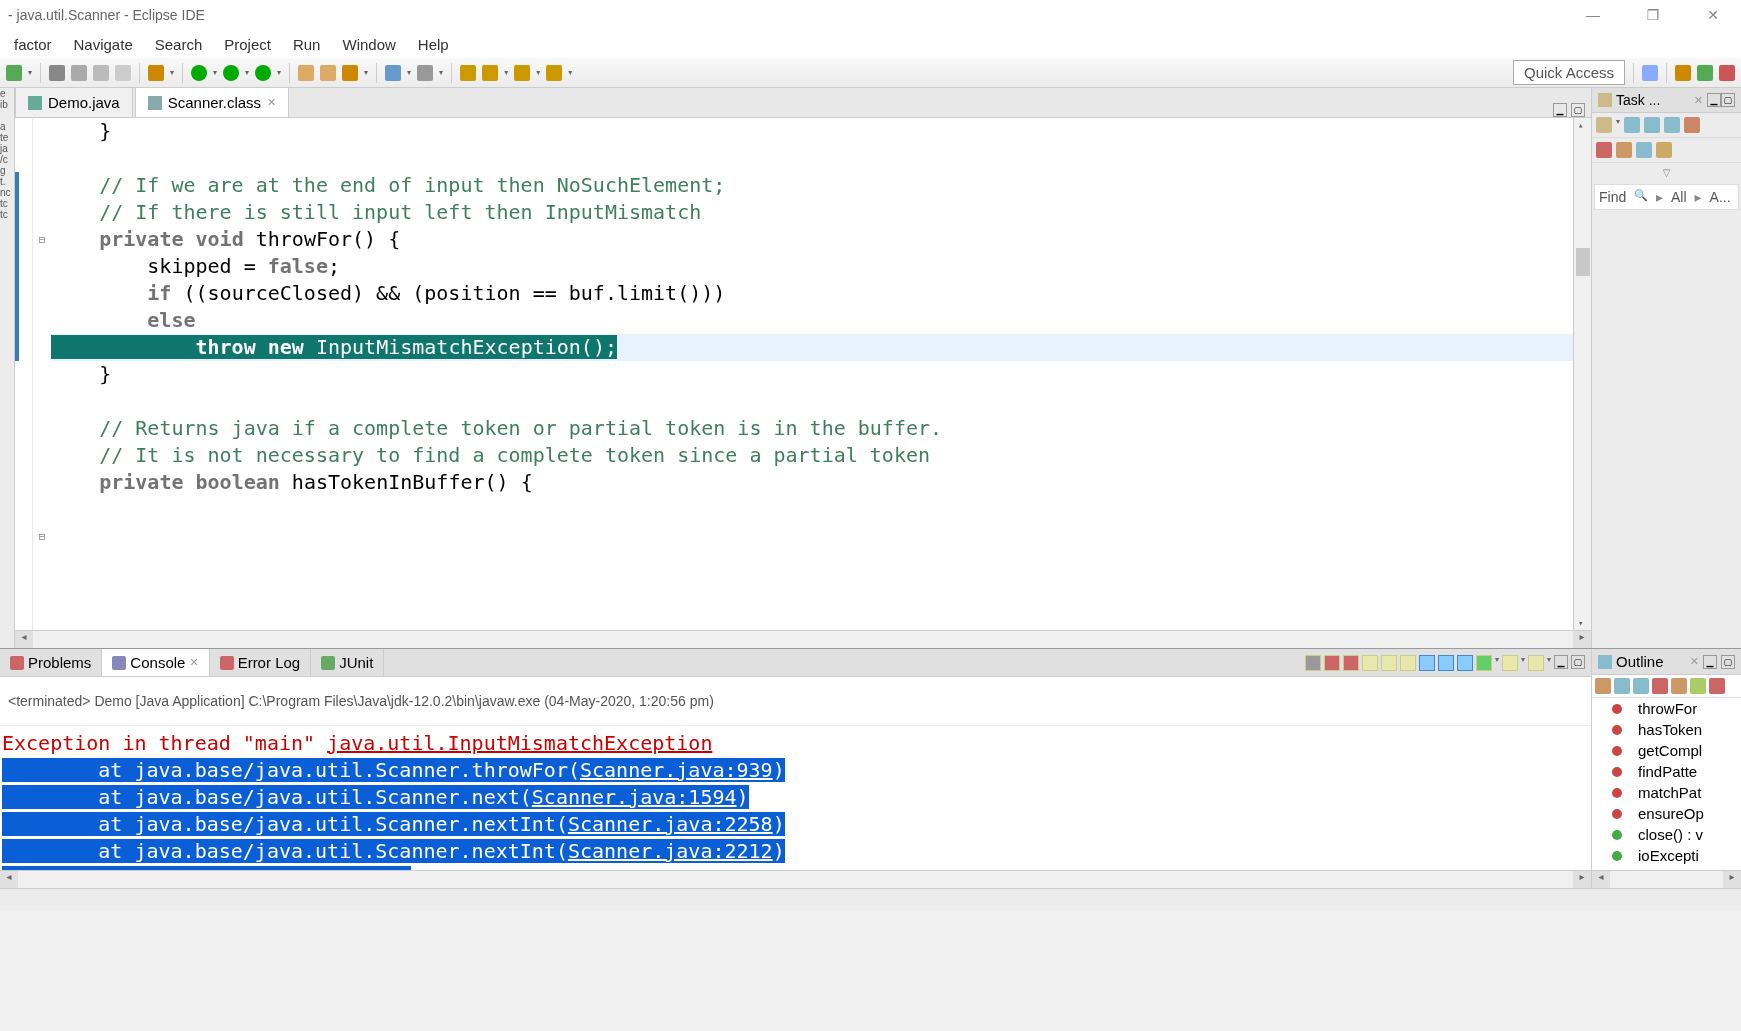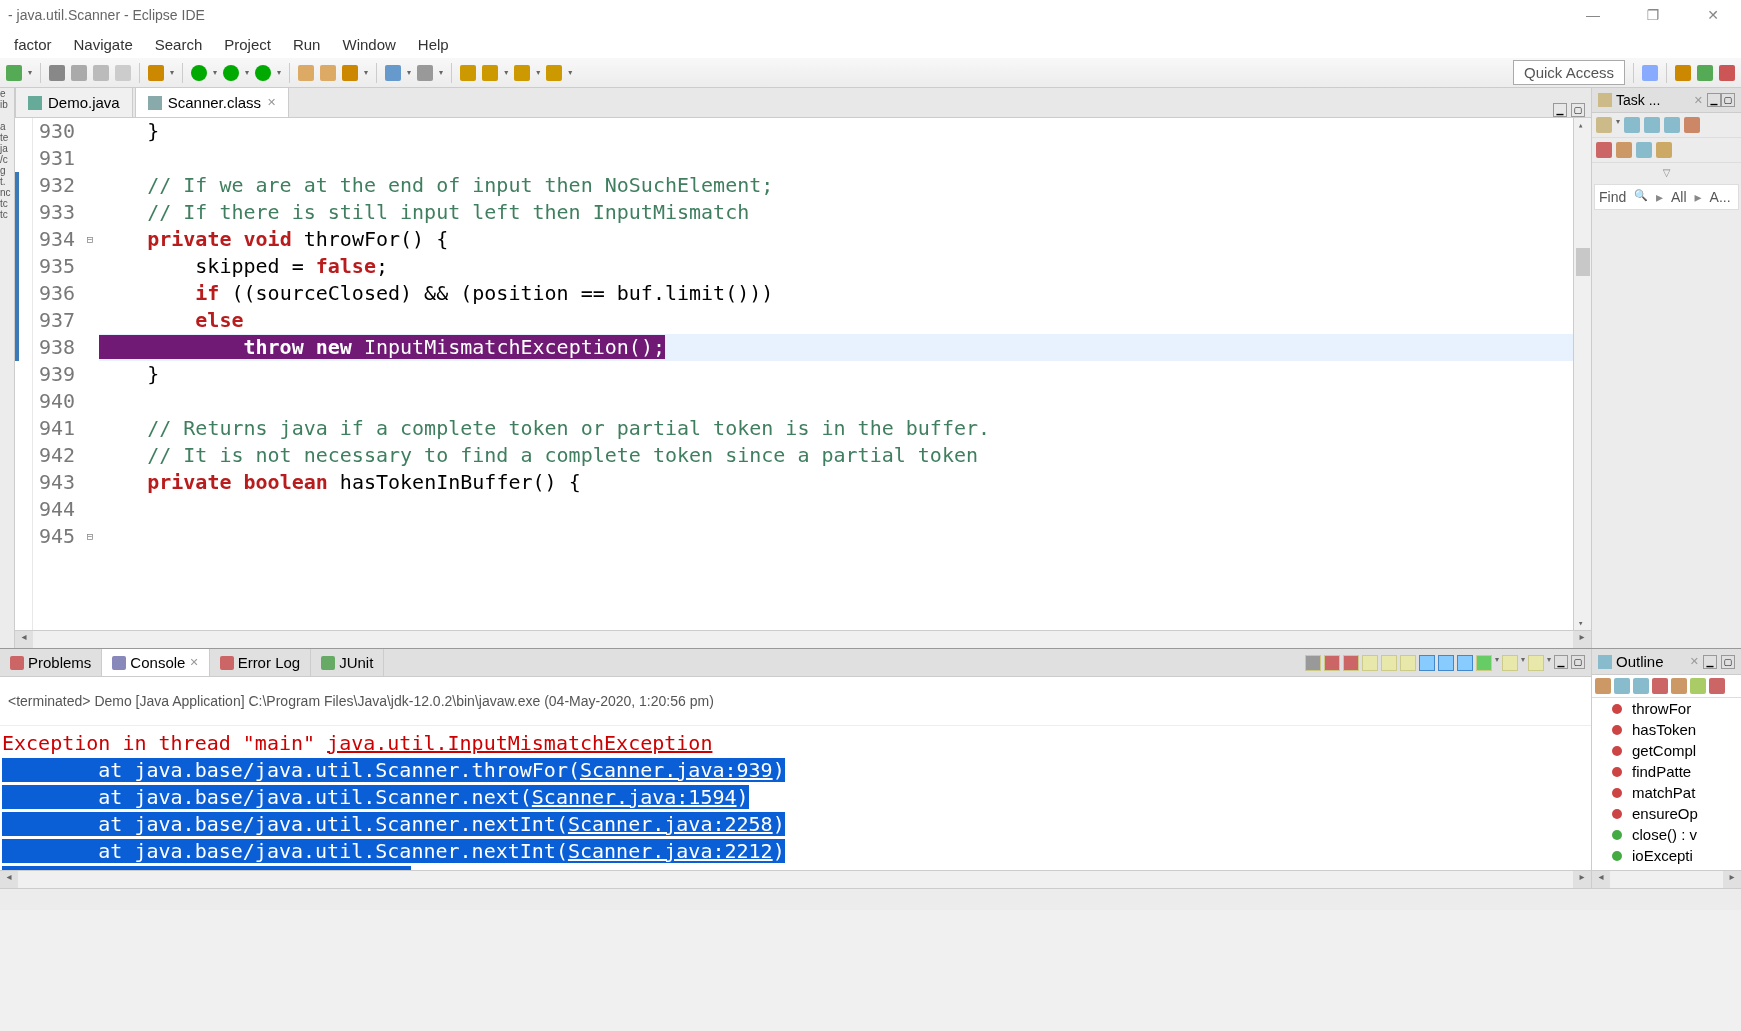--- a/index.html
+++ b/index.html
@@ -26,22 +26,22 @@
 .min-max { margin-left: auto; display: flex; gap: 4px; padding-right: 6px; }
 .mm-btn { width: 14px; height: 14px; border: 1px solid #999; font-size: 9px; text-align: center; line-height: 12px; }
 .code-area { flex: 1; display: flex; overflow: hidden; position: relative; font-family: Consolas, monospace; font-size: 20px; }
 .marker-col { width: 18px; background: #fff; border-right: 1px solid #e8e8e8; }
 .fold-col { width: 18px; background: #fff; }
 .gutter { width: 48px; background: #fff; text-align: right; padding-right: 6px; color: #787878; }
 .gutter-line { height: 27px; line-height: 27px; }
 .code-body { flex: 1; background: #fff; position: relative; }
 .code-line { height: 27px; line-height: 27px; white-space: pre; }
 .cl-hl { background: #e8f2fe; }
-.sel { background: #701a75; color: #fff; }
-.kw { color: #b91c1c; font-weight: bold; }
+.sel { background: #0f766e; color: #fff; }
+.kw { color: #737373; font-weight: bold; }
 .cm { color: #3f7f5f; }
 .code-scroll { width: 18px; background: #f0f0f0; border-left: 1px solid #ccc; position: relative; }
 .scroll-thumb { position: absolute; left: 2px; width: 14px; background: #c8c8c8; }
 .hscroll { height: 18px; background: #f0f0f0; border-top: 1px solid #ccc; display: flex; }
 .hs-btn { width: 18px; background: #e0e0e0; text-align: center; font-size: 10px; color: #666; }
 .right-pane { width: 150px; background: #ececec; border-left: 1px solid #ccc; display: flex; flex-direction: column; }
 .rp-header { padding: 4px 6px; background: #e0e0e0; border-bottom: 1px solid #ccc; display: flex; align-items: center; font-size: 14px; }
 .rp-tb { padding: 4px; display: flex; gap: 4px; flex-wrap: wrap; border-bottom: 1px solid #ddd; }
 .rp-ic { width: 16px; height: 16px; background: #ccc; border-radius: 2px; }
 .rp-find { display: flex; padding: 4px; gap: 8px; font-size: 14px; color: #555; border: 1px solid #ddd; margin: 2px; background: #fff; }
@@ -55,21 +55,21 @@
 .ct-ic { width: 16px; height: 16px; background: #e8e8aa; border: 1px solid #cc8; }
 .console-info { padding: 16px 8px; font-size: 14px; color: #555; background: #fff; border-bottom: 1px solid #eee; }
 .console-body { flex: 1; font-family: Consolas, monospace; font-size: 20px; padding: 4px 2px; overflow: hidden; position: relative; }
 .con-line { line-height: 27px; white-space: pre; }
 .err { color: #c00; }
 .hl-blue { background: #0a5fd7; color: #fff; }
 .outline-pane { width: 150px; background: #fff; border-left: 1px solid #ccc; display: flex; flex-direction: column; }
 .outline-hdr { padding: 4px 6px; background: #e0e0e0; display: flex; align-items: center; gap: 4px; font-size: 15px; border-bottom: 1px solid #ccc; }
 .out-tb { padding: 3px; display: flex; gap: 3px; border-bottom: 1px solid #ddd; }
 .out-list { flex: 1; overflow: hidden; font-size: 15px; }
-.out-item { padding: 2px 4px 2px 20px; display: flex; align-items: center; gap: 10px; }
+.out-item { padding: 2px 4px 2px 20px; display: flex; align-items: center; gap: 16px; }
 .out-ic { width: 10px; height: 10px; border-radius: 50%; display: inline-block; }
 .out-ic.red { background: #c44; }
 .out-ic.grn { background: #4a4; }
 .status-bar { height: 22px; background: #ececec; border-top: 1px solid #ccc; }
 .marker-b { position: absolute; left: 0; width: 4px; background: #3a7ab8; }
 </style>
 </head>
 <body>
 
 <div class="title-bar">
@@ -152,38 +152,20 @@
       </div>
       <div class="min-max">
         <span class="mm-btn">▁</span>
         <span class="mm-btn">▢</span>
       </div>
     </div>
     <div class="code-area">
       <div class="marker-col" style="position:relative">
         <div class="marker-b" style="top:54px;height:189px"></div>
       </div>
-      <div class="gutter" id="gutter">
-          <div class="gutter-line">930</div>
-          <div class="gutter-line">931</div>
-          <div class="gutter-line">932</div>
-          <div class="gutter-line">933</div>
-          <div class="gutter-line">934</div>
-          <div class="gutter-line">935</div>
-          <div class="gutter-line">936</div>
-          <div class="gutter-line">937</div>
-          <div class="gutter-line">938</div>
-          <div class="gutter-line">939</div>
-          <div class="gutter-line">940</div>
-          <div class="gutter-line">941</div>
-          <div class="gutter-line">942</div>
-          <div class="gutter-line">943</div>
-          <div class="gutter-line">944</div>
-          <div class="gutter-line">945</div>
-        </div>
       <div class="fold-col" id="foldcol">
           <div class="gutter-line" style="text-align: center; color: rgb(136, 136, 136); font-size: 11px;"></div>
           <div class="gutter-line" style="text-align: center; color: rgb(136, 136, 136); font-size: 11px;"></div>
           <div class="gutter-line" style="text-align: center; color: rgb(136, 136, 136); font-size: 11px;"></div>
           <div class="gutter-line" style="text-align: center; color: rgb(136, 136, 136); font-size: 11px;"></div>
           <div class="gutter-line" style="text-align: center; color: rgb(136, 136, 136); font-size: 11px;">⊟</div>
           <div class="gutter-line" style="text-align: center; color: rgb(136, 136, 136); font-size: 11px;"></div>
           <div class="gutter-line" style="text-align: center; color: rgb(136, 136, 136); font-size: 11px;"></div>
           <div class="gutter-line" style="text-align: center; color: rgb(136, 136, 136); font-size: 11px;"></div>
           <div class="gutter-line" style="text-align: center; color: rgb(136, 136, 136); font-size: 11px;"></div>

